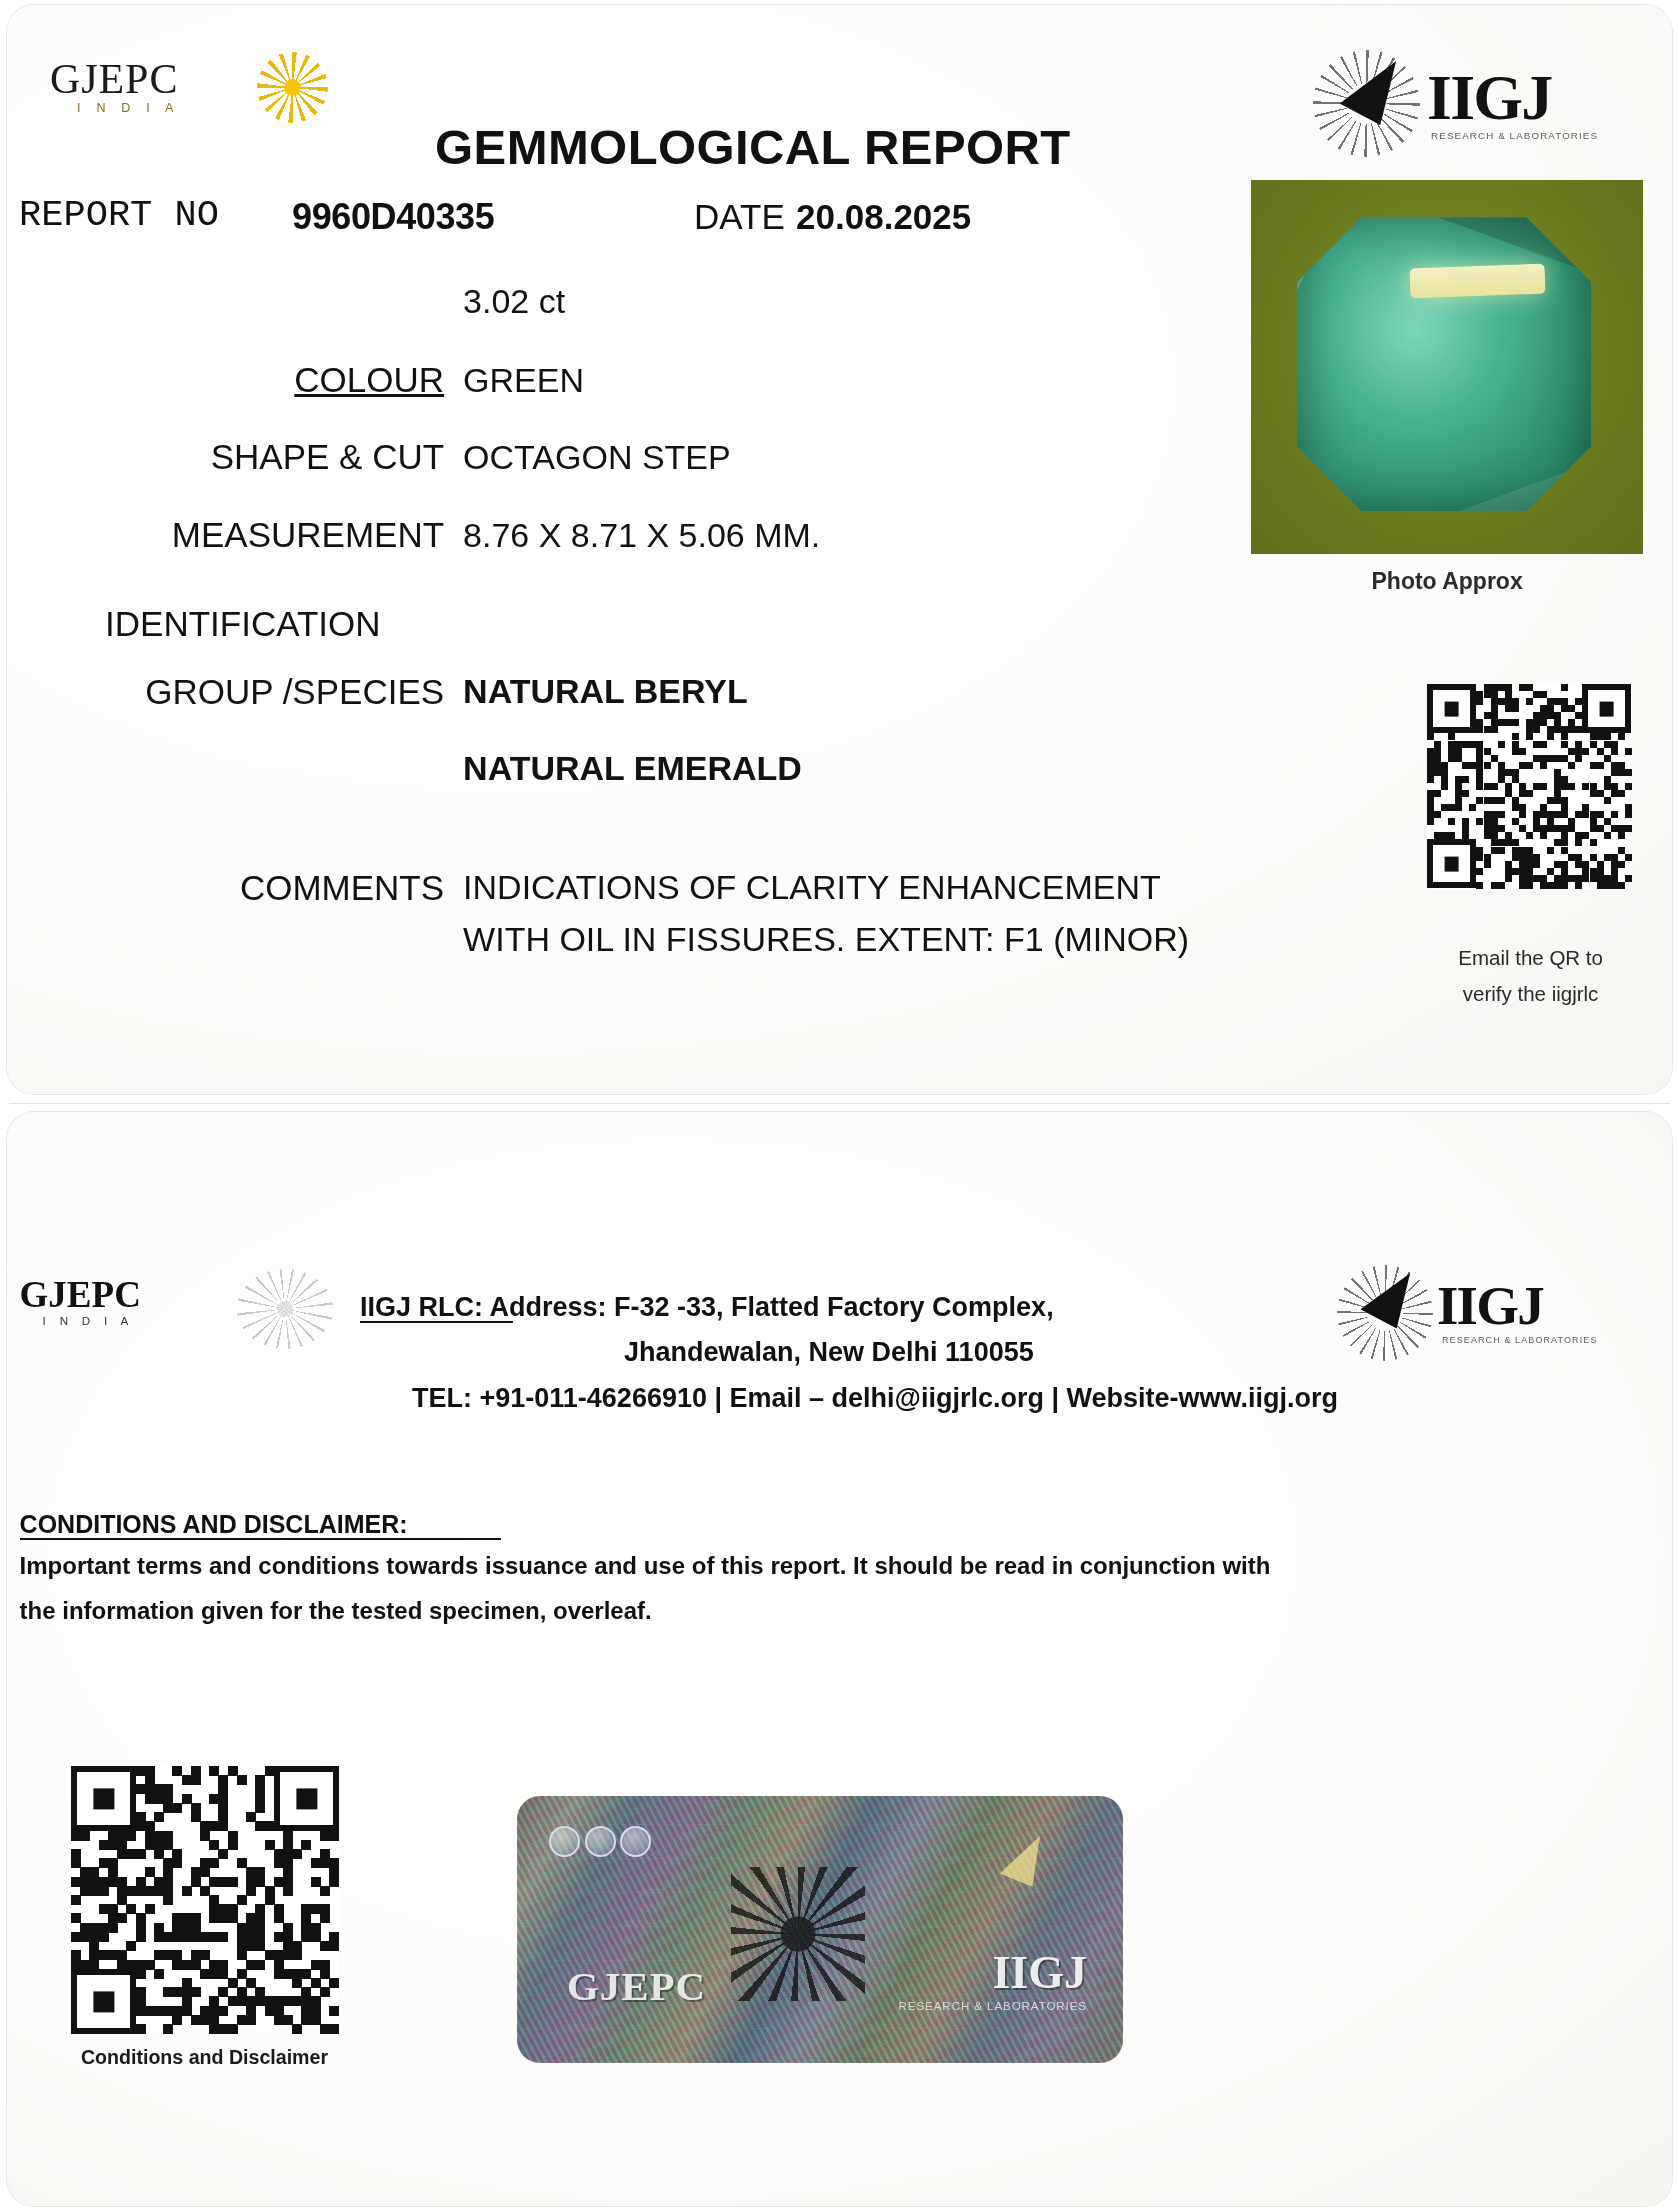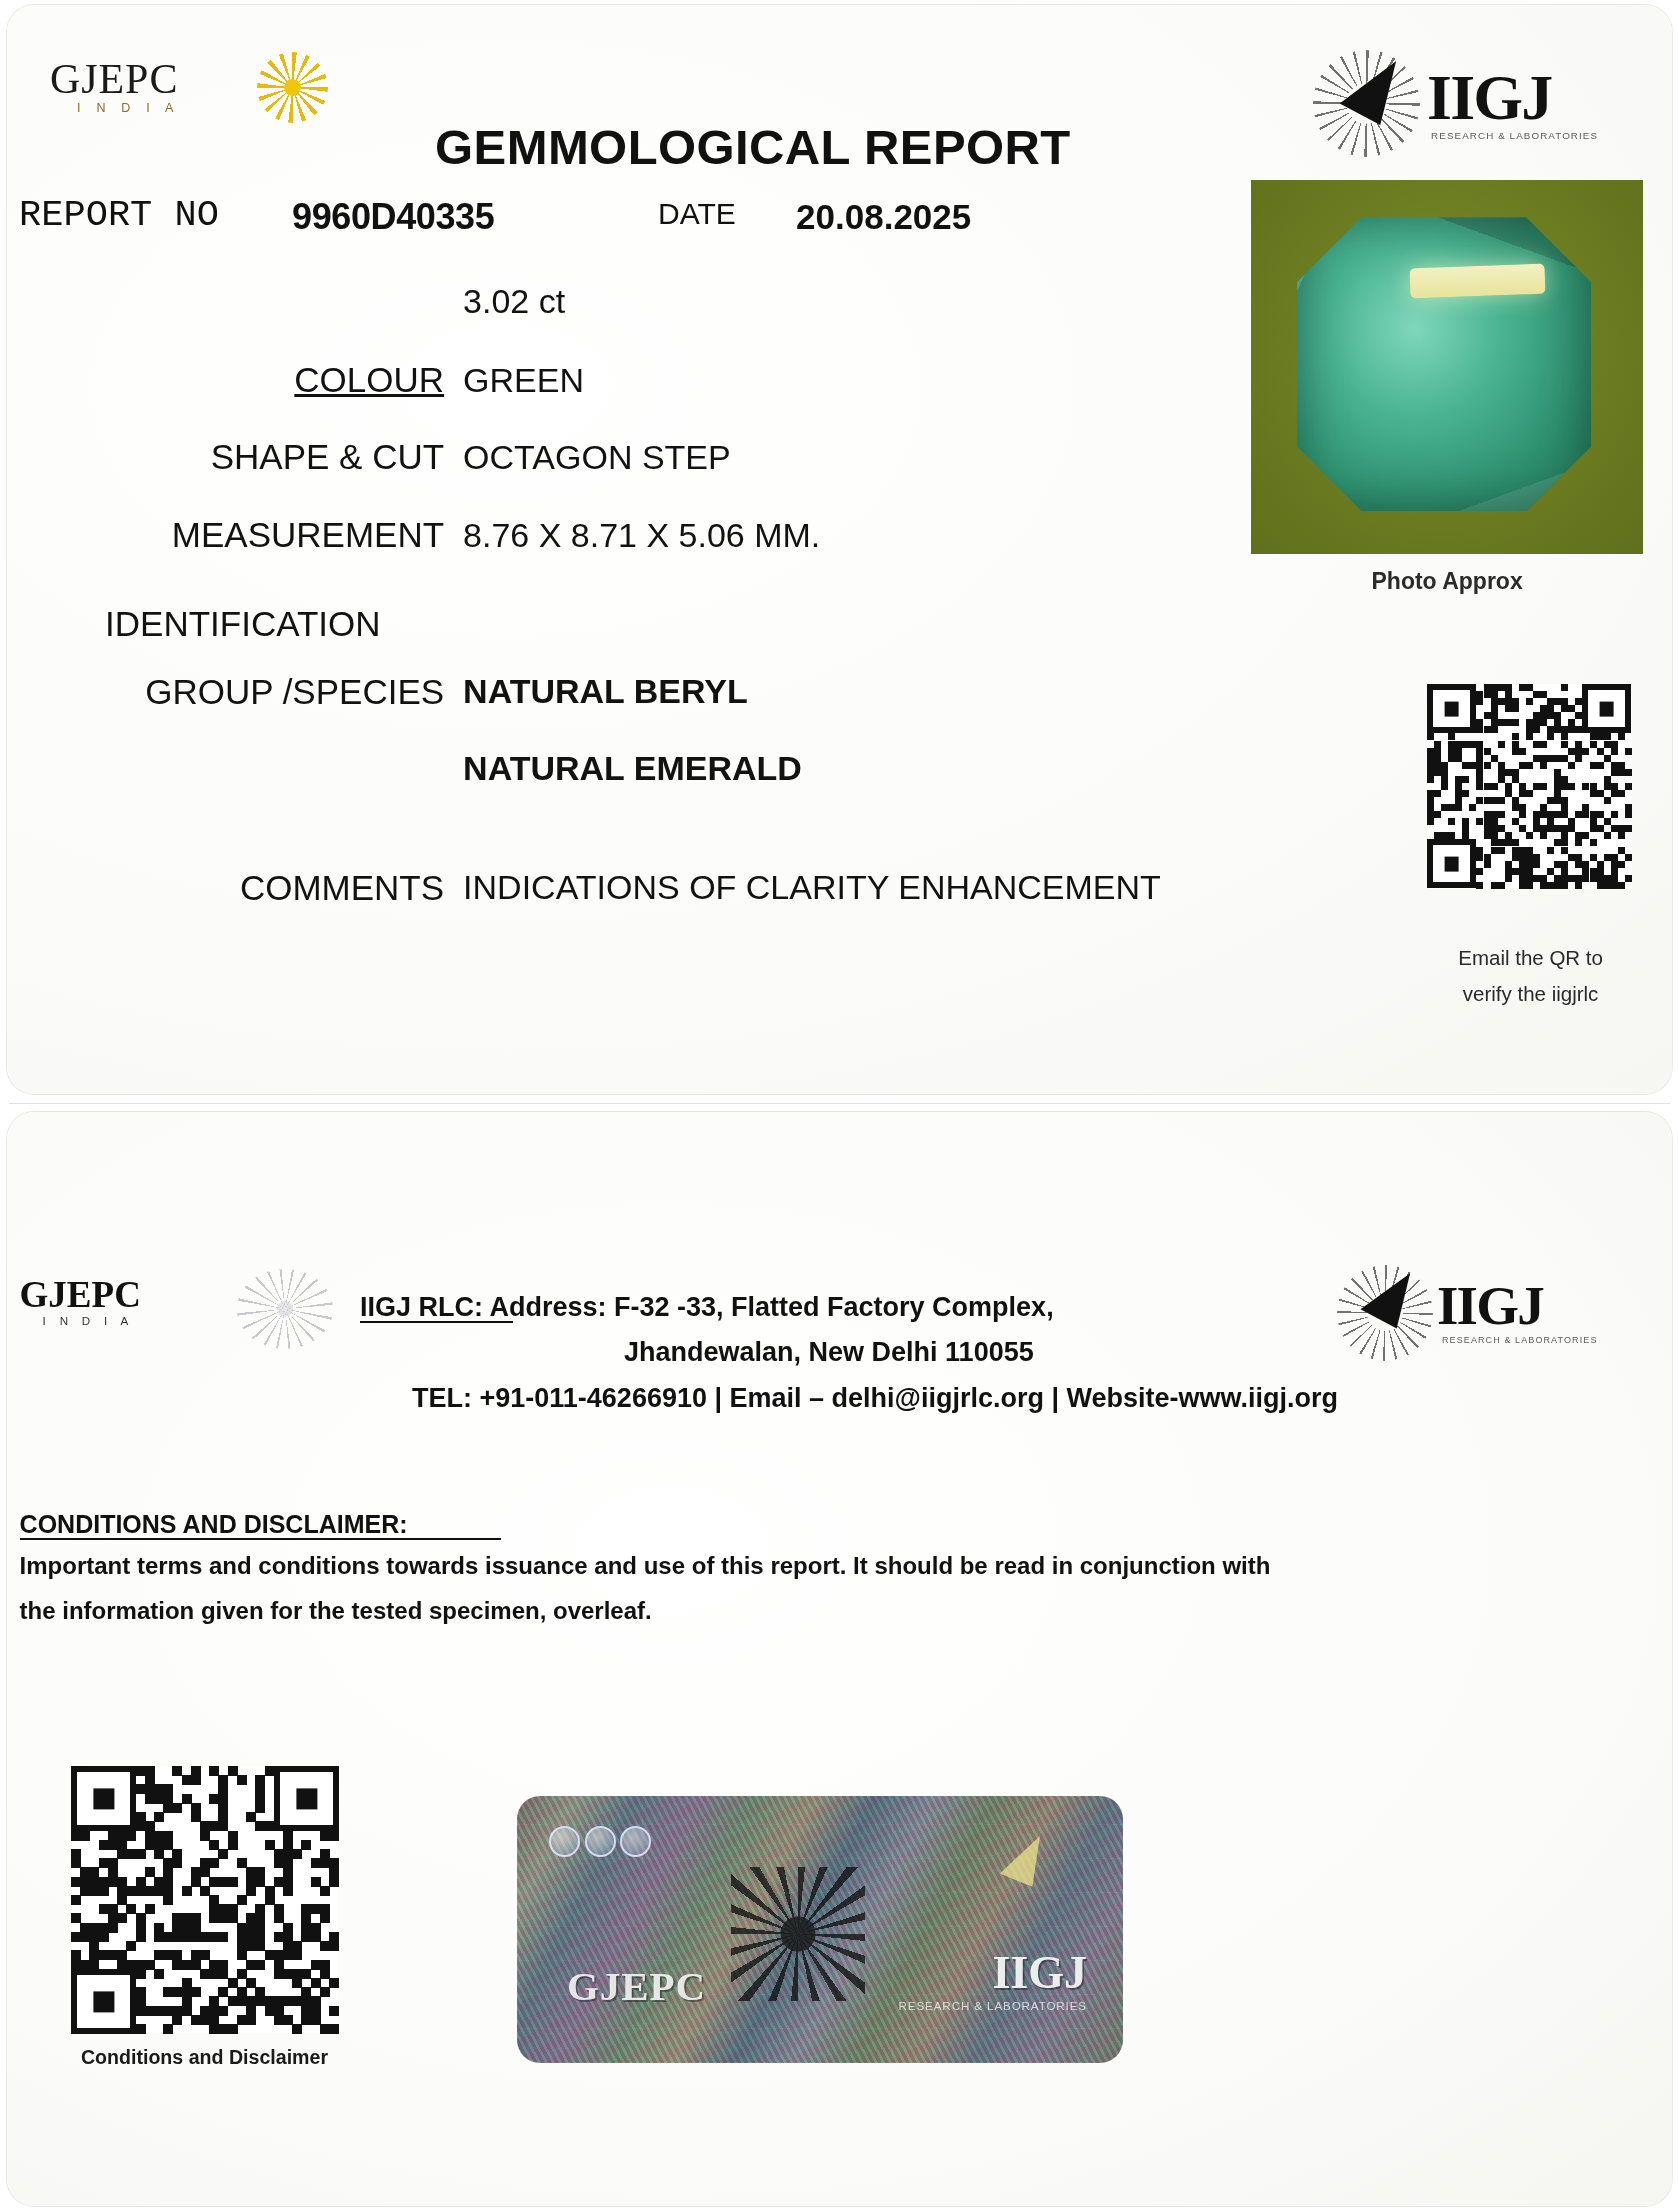--- a/index.html
+++ b/index.html
@@ -180,22 +180,22 @@
   
   #report-no-label {
     position: absolute; left: 12px; top: 189px;
     font-size: 37px; color: #111; font-family: Liberation Mono, monospace;
   }
   #report-no-value {
     position: absolute; left: 285px; top: 191px;
     font-size: 36px; font-weight: 700; letter-spacing: -0.4px; color: #111;
   }
   #date-label {
-    position: absolute; left: 651px; top: 192px;
-    font-size: 30px; color: #111;
+    position: absolute; left: 687px; top: 192px;
+    font-size: 35px; color: #111;
   }
   #date-value {
     position: absolute; left: 789px; top: 192px;
     font-size: 35px; font-weight: 600; color: #111;
   }
 
   
   .spec-label {
     position: absolute;
     width: 437px;
@@ -592,20 +592,21 @@
 
   <div id="identification-heading">IDENTIFICATION</div>
 
   <div class="spec-label" id="row-group-label">GROUP /SPECIES</div>
   <div class="spec-value bold-value" id="row-group-value">NATURAL BERYL</div>
 
   <div class="spec-value bold-value" id="row-variety-value">NATURAL EMERALD</div>
 
   <div id="comments-label">COMMENTS</div>
   <div id="comments-line1">INDICATIONS OF CLARITY ENHANCEMENT</div>
+  <div id="comments-line2">WITH OIL IN FISSURES. EXTENT: F1 (MINOR)</div>
 
   <div id="gem-photo">
     <div class="gem-stone">
       <div class="gem-facets"></div>
     </div>
     <div class="gem-glare"></div>
   </div>
   <div id="photo-caption">Photo Approx</div>
 
   <div class="qr" id="qr-front">

